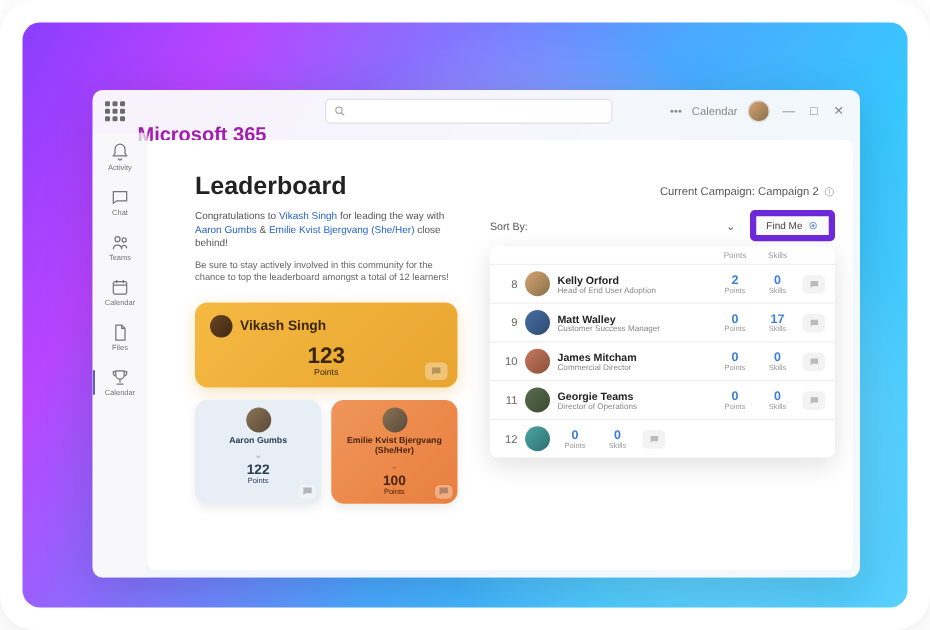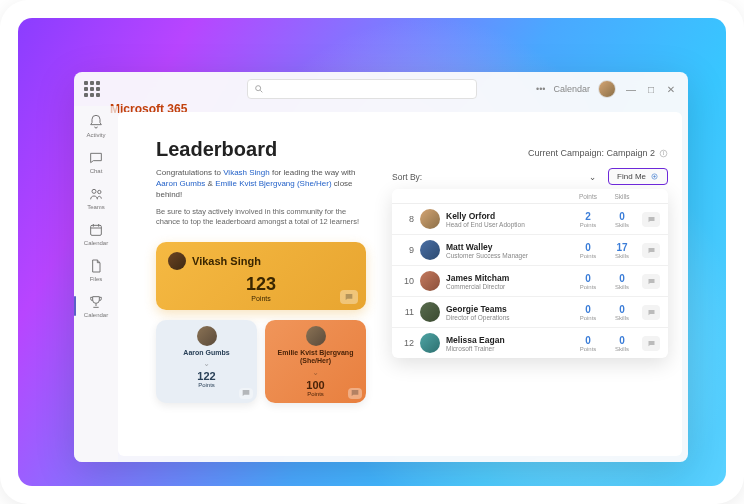--- a/index.html
+++ b/index.html
@@ -4,21 +4,21 @@
 <style>
 * { margin: 0; padding: 0; box-sizing: border-box; font-family: 'Segoe UI', -apple-system, sans-serif; }
 body { width: 744px; height: 504px; overflow: hidden; }
 .device-frame { width: 744px; height: 504px; background: #fff; border-radius: 28px; padding: 18px; box-shadow: 0 4px 20px rgba(0,0,0,0.08); }
 .bg-gradient { width: 100%; height: 100%; border-radius: 14px; background: linear-gradient(120deg, #8b3dff 0%, #b845ff 18%, #4aa8ff 55%, #38c6ff 75%, #5ad1ff 100%); position: relative; overflow: hidden; }
 .bg-gradient::before { content:""; position:absolute; inset:0; background: radial-gradient(circle at 58% 42%, rgba(255,180,240,0.6), transparent 40%), radial-gradient(circle at 72% 68%, rgba(255,255,255,0.4), transparent 35%); }
 .app-window { position: absolute; top: 54px; left: 56px; right: 38px; bottom: 24px; background: rgba(250,250,252,0.96); border-radius: 8px; box-shadow: 0 10px 40px rgba(0,0,0,0.15); display: flex; flex-direction: column; overflow: hidden; backdrop-filter: blur(8px); }
 .title-bar { display: flex; align-items: center; height: 34px; padding: 0 10px; gap: 10px; }
 .app-launcher { width: 16px; height: 16px; display: grid; grid-template-columns: repeat(3,1fr); grid-template-rows: repeat(3,1fr); gap: 2px; cursor: pointer; }
 .app-launcher span { background: #6b6b6b; border-radius: 1px; }
-.brand { color: #c2410c; font-weight: 600; font-size: 12px; margin-top: 40px; }
+.brand { color: #a21caf; font-weight: 600; font-size: 16px; margin-top: 40px; }
 .search-wrap { flex: 1; display: flex; justify-content: center; }
 .search { width: 230px; height: 20px; background: #fff; border: 1px solid #e0e0e0; border-radius: 4px; display: flex; align-items: center; padding: 0 6px; gap: 4px; }
 .search svg { width: 10px; height: 10px; }
 .search input { border: none; outline: none; font-size: 9px; color: #666; flex: 1; background: transparent; }
 .title-right { display: flex; align-items: center; gap: 8px; font-size: 9px; color: #888; }
 .avatar-tiny { width: 18px; height: 18px; border-radius: 50%; background: linear-gradient(135deg,#d4a574,#8b6f47); border: 1px solid #ddd; }
 .win-btns { display: flex; gap: 6px; color: #888; }
 .win-btn { width: 14px; height: 14px; display: flex; align-items: center; justify-content: center; cursor: pointer; font-size: 10px; }
 .body-row { flex: 1; display: flex; overflow: hidden; }
 .sidebar { width: 44px; background: rgba(248,248,250,0.7); display: flex; flex-direction: column; align-items: center; padding-top: 8px; gap: 12px; }
@@ -48,21 +48,21 @@
 .card-sm .chev { width: 100%; text-align: center; color: rgba(0,0,0,0.3); font-size: 8px; margin: 2px 0; }
 .card-sm .pts2 { font-size: 11px; font-weight: 700; }
 .card-sm .pts2-lbl { font-size: 6px; }
 .card-sm .chat-bubble { right: 4px; bottom: 4px; width: 14px; height: 11px; }
 .right-pane { position: absolute; right: 14px; top: 36px; width: 276px; }
 .campaign { font-size: 9px; color: #555; margin-bottom: 10px; display:flex; justify-content:flex-end; align-items:center; gap:4px; }
 .campaign svg { width:9px; height:9px; stroke:#999; fill:none; stroke-width:1.5; }
 .sort-row { display: flex; align-items: center; gap: 8px; font-size: 8.5px; color: #555; margin-bottom: 4px; }
 .sort-row .spacer { flex: 1; }
 .sort-dd { cursor:pointer; padding: 2px 4px; }
-.findme { background: #fafafa; border: 1px solid #6d28d9; border-radius: 4px; padding: 3px 8px; font-size: 8px; color: #444; cursor: pointer; display:flex; align-items:center; gap:4px; }
+.findme { background: #fafafa; border: 5px solid #6d28d9; border-radius: 4px; padding: 3px 8px; font-size: 8px; color: #444; cursor: pointer; display:flex; align-items:center; gap:4px; }
 .findme svg { width:9px; height:9px; stroke:#5b8dd6; fill:none; stroke-width:2; }
 .lb-table { background: #fff; border-radius: 6px; box-shadow: 0 6px 20px rgba(0,0,0,0.12); overflow: hidden; }
 .lb-row { display: flex; align-items: center; padding: 5px 8px; gap: 6px; border-bottom: 1px solid #f0f0f0; }
 .lb-row:last-child { border-bottom: none; }
 .lb-rank { width: 14px; font-size: 9px; color: #666; text-align: right; }
 .lb-av { width: 20px; height: 20px; border-radius: 50%; flex-shrink: 0; }
 .lb-meta { flex: 1; min-width: 0; }
 .lb-name { font-size: 8.5px; font-weight: 700; color: #222; }
 .lb-role { font-size: 6.5px; color: #888; }
 .lb-stat { width: 28px; text-align: center; }
@@ -326,24 +326,20 @@
                     </div>
                     <div class="lb-chat">
                       <svg viewBox="0 0 24 24">
                         <path d="M4 5h16v11H8l-4 3z"></path>
                       </svg>
                     </div>
                   </div>
                   <div class="lb-row">
                     <div class="lb-rank">12</div>
                     <div class="lb-av av5"></div>
-                    <div class="lb-meta">
-                      <div class="lb-name">Melissa Eagan</div>
-                      <div class="lb-role">Microsoft Trainer</div>
-                    </div>
                     <div class="lb-stat">
                       <div class="num">0</div>
                       <div class="lbl">Points</div>
                     </div>
                     <div class="lb-stat">
                       <div class="num">0</div>
                       <div class="lbl">Skills</div>
                     </div>
                     <div class="lb-chat">
                       <svg viewBox="0 0 24 24">

